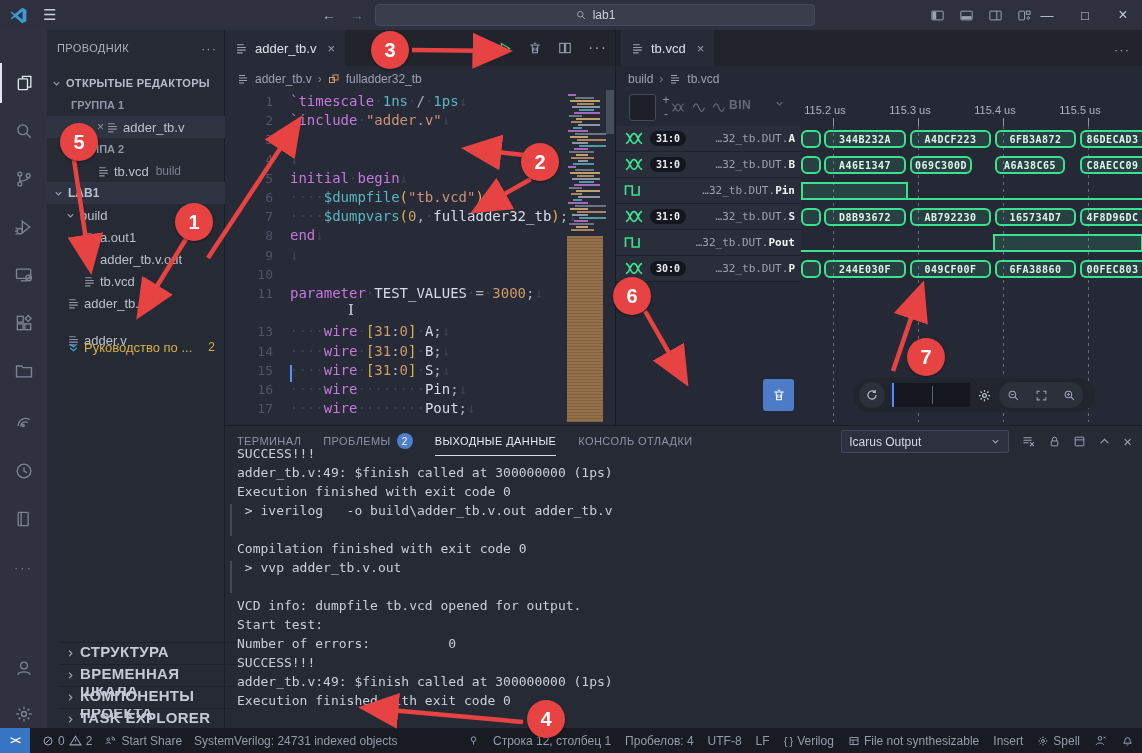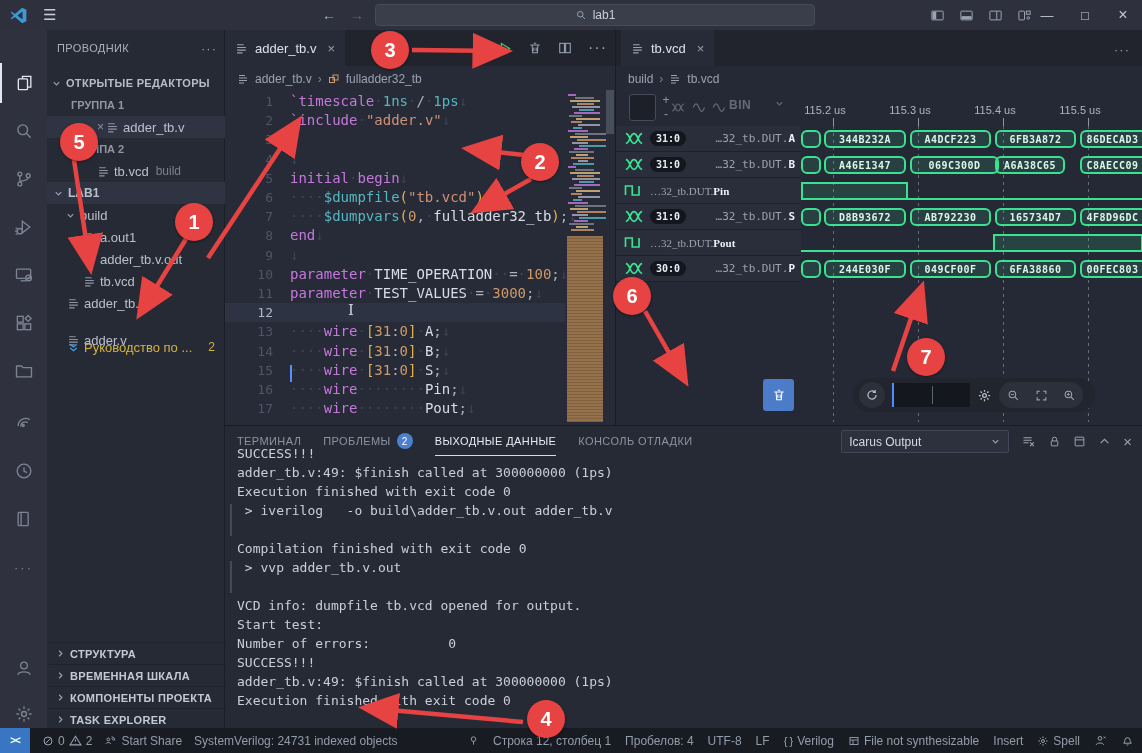--- a/index.html
+++ b/index.html
@@ -34,22 +34,22 @@
   #sb-title .dots { margin-left:auto; color:#9aa2b2; font-size:13px; letter-spacing:1px; }
   .sb-row { position:absolute; left:0; width:178px; height:22px; display:flex; align-items:center; color:#b9c0cc; font-size:13px; white-space:nowrap; overflow:hidden; }
   .sb-row .lbl { margin-left:4px; }
   .sb-row.hdr { font-weight:bold; font-size:11px; color:#b6bcc9; letter-spacing:0.3px; }
   .sb-row.grp { font-weight:bold; font-size:11px; color:#8f97a6; }
   .sb-row.sel { background:#2f3442; }
   .sb-row .desc { margin-left:7px; color:#79808f; font-size:12px; }
   .sb-row .closex { color:#8d94a3; font-size:12px; margin-right:2px; }
   .sb-row.warn, .sb-row.warn .lbl { color:#d3b33f; }
   .sb-row .badge2 { margin-left:auto; margin-right:10px; color:#d3b33f; font-size:12px; }
-  .sb-sec { position:absolute; left:2px; width:178px; height:22px; display:flex; align-items:center; border-top:1px solid #1e222b;
-            color:#c3c9d5; font-size:11px; font-weight:bold; letter-spacing:0.3px; }
+  .sb-sec { position:absolute; left:12px; width:178px; height:22px; display:flex; border-top:1px solid #1e222b;
+            color:#c3c9d5; font-size:15px; font-weight:bold; letter-spacing:0.3px; }
   .sb-sec .ico { margin:0 4px 0 6px; }
 
   
   #editor1 { left:225px; top:30px; width:390px; height:395px; background:#272b37; z-index:2; }
   .tabbar { position:absolute; left:0; top:0; width:100%; height:36px; background:#21242d; }
   .tab { position:absolute; top:0; height:36px; background:#272b37; display:flex; align-items:center; padding:0 10px; gap:7px;
          color:#dce0ea; font-size:13px; }
   .tab .closex { color:#9aa2b2; font-size:13px; margin-left:4px; }
   .edtools { position:absolute; top:0; height:36px; right:8px; display:flex; align-items:center; gap:16px; }
   .breadcrumb { position:absolute; left:12px; top:36px; height:26px; display:flex; align-items:center; gap:6px; color:#9aa2b2; font-size:12px; }
@@ -76,21 +76,21 @@
   #wv-bin { position:absolute; left:113px; top:68px; color:#646b7a; font-size:12px; font-weight:bold; letter-spacing:0.5px; }
   #wv-binchev { position:absolute; left:158px; top:68px; color:#646b7a; }
   .tl-label { position:absolute; top:74px; color:#aeb4c2; font-size:11px; transform:translateX(-50%); }
   .tl-tick { position:absolute; top:88px; width:1px; height:8px; background:#8b93a4; }
   .gridline { position:absolute; top:96px; height:296px; width:1px; z-index:1;
               background-image:repeating-linear-gradient(to bottom, rgba(205,215,228,0.38) 0 3px, transparent 3px 7px); }
   .sigrow { position:absolute; left:0; width:185px; height:26px; background:#2a2e3a; border-bottom:1px solid #1d212b;
             display:flex; align-items:center; padding:0 6px 0 8px; font-family:"DejaVu Sans Mono", monospace; }
   .sigrow .chip { margin-left:6px; background:#13161e; border-radius:8px; padding:0 6px; color:#e8ebf2; font-size:10px; font-weight:bold; line-height:15px; }
   .sigrow .nm { flex:1; text-align:right; font-size:11px; color:#9aa2b2; }
-  .sigrow .nm.l { text-align:left; margin-left:8px;font-family:Liberation Serif, serif; }
+  .sigrow .nm.l { text-align:right; margin-left:8px; }
   .sigrow .nm b { color:#eef1f6; font-weight:bold; }
   .wvarea { position:absolute; left:185px; top:96px; width:342px; height:157px; z-index:2; }
   .cell { position:absolute; height:18px; top:4px; border:2px solid #3ae28f; border-radius:6px; background:rgba(58,226,143,0.13);
           color:#d9f6e8; font-family:"DejaVu Sans Mono", monospace; font-size:10px; font-weight:bold; letter-spacing:0.5px;
           display:flex; align-items:center; justify-content:center; overflow:hidden; }
   .bit-high { position:absolute; top:4px; height:18px; border:2px solid #3ae28f; background:rgba(58,226,143,0.15); }
   .bit-low  { position:absolute; top:20px; height:2px; background:#3ae28f; }
   #btn-addsig { position:absolute; left:5px; top:349px; width:137px; height:32px; background:#4c7bc7; border-radius:3px;
                 display:flex; align-items:center; justify-content:center; gap:7px; color:#fff; font-size:13px; font-weight:bold; z-index:3; }
   #btn-sigtrash { position:absolute; left:147px; top:349px; width:31px; height:32px; background:#4c7bc7; border-radius:3px;
@@ -491,23 +491,22 @@
     <div id="code">
         <div class="cl" style="top: 0px;"><span class="ln">1</span><span class="ct"><span class="ck">`timescale</span><span class="cw">·</span><span class="ct2">1ns</span><span class="cw">·</span><span class="co">/</span><span class="cw">·</span><span class="ct2">1ps</span><span class="ce">↓</span></span></div>
         <div class="cl" style="top: 19.2px;"><span class="ln">2</span><span class="ct"><span class="ck">`include</span><span class="cw">·</span><span class="cs">"adder.v"</span><span class="ce">↓</span></span></div>
         <div class="cl" style="top: 38.4px;"><span class="ln">3</span></div>
         <div class="cl" style="top: 57.6px;"><span class="ln">4</span><span class="ct"><span class="ce">↓</span></span></div>
         <div class="cl" style="top: 76.8px;"><span class="ln">5</span><span class="ct"><span class="ck">initial</span><span class="cw">·</span><span class="ck">begin</span><span class="ce">↓</span></span></div>
         <div class="cl" style="top: 96px;"><span class="ln">6</span><span class="ct"><span class="cw">····</span><span class="ct2">$dumpfile</span><span class="cb">(</span><span class="cs">"tb.vcd"</span><span class="cb">)</span><span class="co">;</span><span class="ce">↓</span></span></div>
         <div class="cl" style="top: 115.2px;"><span class="ln">7</span><span class="ct"><span class="cw">····</span><span class="ct2">$dumpvars</span><span class="cb">(</span><span class="cn">0</span><span class="co">,</span><span class="cw">·</span><span class="ci">fulladder32_tb</span><span class="cb">)</span><span class="co">;</span><span class="ce">↓</span></span></div>
         <div class="cl" style="top: 134.4px;"><span class="ln">8</span><span class="ct"><span class="ck">end</span><span class="ce">↓</span></span></div>
         <div class="cl" style="top: 153.6px;"><span class="ln">9</span><span class="ct"><span class="ce">↓</span></span></div>
-        <div class="cl" style="top: 172.8px;"><span class="ln">10</span><span class="ct"><span class="ck">parameter</span><span class="cw">·</span><span class="ci">TIME_OPERATION</span><span class="cw">··</span><span class="co">=</span><span class="cw">·</span><span class="cn">100</span><span class="co">;</span><span class="ce">↓</span></span></div>
+        <div class="cl" style="top: 172.8px;"><span class="ln">10</span></div>
         <div class="cl" style="top: 192px;"><span class="ln">11</span><span class="ct"><span class="ck">parameter</span><span class="cw">·</span><span class="ci">TEST_VALUES</span><span class="cw">·</span><span class="co">=</span><span class="cw">·</span><span class="cn">3000</span><span class="co">;</span><span class="ce">↓</span></span></div>
-        <div class="cl cur" style="top: 211.2px;"><span class="ln">12</span><span class="ct"></span></div>
         <div class="cl" style="top: 230.4px;"><span class="ln">13</span><span class="ct"><span class="cw">····</span><span class="ck">wire</span><span class="cw">·</span><span class="cb">[</span><span class="cn">31</span><span class="co">:</span><span class="cn">0</span><span class="cb">]</span><span class="cw">·</span><span class="ci">A</span><span class="co">;</span><span class="ce">↓</span></span></div>
         <div class="cl" style="top: 249.6px;"><span class="ln">14</span><span class="ct"><span class="cw">····</span><span class="ck">wire</span><span class="cw">·</span><span class="cb">[</span><span class="cn">31</span><span class="co">:</span><span class="cn">0</span><span class="cb">]</span><span class="cw">·</span><span class="ci">B</span><span class="co">;</span><span class="ce">↓</span></span></div>
         <div class="cl" style="top: 268.8px;"><span class="ln">15</span><span class="ct"><span class="cw">····</span><span class="ck">wire</span><span class="cw">·</span><span class="cb">[</span><span class="cn">31</span><span class="co">:</span><span class="cn">0</span><span class="cb">]</span><span class="cw">·</span><span class="ci">S</span><span class="co">;</span><span class="ce">↓</span></span></div>
         <div class="cl" style="top: 288px;"><span class="ln">16</span><span class="ct"><span class="cw">····</span><span class="ck">wire</span><span class="cw">········</span><span class="ci">Pin</span><span class="co">;</span><span class="ce">↓</span></span></div>
         <div class="cl" style="top: 307.2px;"><span class="ln">17</span><span class="ct"><span class="cw">····</span><span class="ck">wire</span><span class="cw">········</span><span class="ci">Pout</span><span class="co">;</span><span class="ce">↓</span></span></div>
       </div>
     <div id="minimap">
         <div style="position: absolute; height: 2px; top: 4px; left: 3px; width: 8px; background: rgb(198, 120, 221); opacity: 0.8;"></div>
         <div style="position: absolute; height: 2px; top: 7px; left: 10px; width: 19px; background: rgb(127, 134, 148); opacity: 0.8;"></div>
         <div style="position: absolute; height: 2px; top: 10px; left: 5px; width: 30px; background: rgb(229, 192, 123); opacity: 0.8;"></div>
@@ -647,21 +646,21 @@
             <svg width="20" height="13" viewBox="0 0 24 16" fill="none" stroke="#3ae28f" stroke-width="2.2">
               <path d="M2 2c5 0 5 12 10 12M12 2C7 2 7 14 2 14M12 2c5 0 5 12 10 12M22 2c-5 0-5 12-10 12"></path>
             </svg>
           </span>
           <span class="chip">31:0</span>
           <span class="nm"><span>…32_tb.DUT.</span><b>B</b></span>
         </div>
         <div class="wvarea" style="top: 122px; height: 26px;">
           <div class="cell" style="left: 0px; width: 20px;"></div>
           <div class="cell" style="left: 23px; width: 82px;">A46E1347</div>
-          <div class="cell" style="left: 109px; width: 89px;">069C300D</div>
+          <div class="cell" style="left: 109px; width: 62px;">069C300D</div>
           <div class="cell" style="left: 194px; width: 70px;">A6A38C65</div>
           <div class="cell" style="left: 279px; width: 63px; border-top-right-radius: 0px; border-bottom-right-radius: 0px; border-right: none;">C8AECC09</div>
         </div>
         <div class="sigrow" style="top: 148px;">
           <span class="ico">
             <svg width="18" height="13" viewBox="0 0 24 16" fill="none" stroke="#3ae28f" stroke-width="2.2">
               <path d="M2 14V2h9v12h9V2"></path>
             </svg>
           </span>
           <span class="nm l"><span>…32_tb.DUT.</span><b>Pin</b></span>

